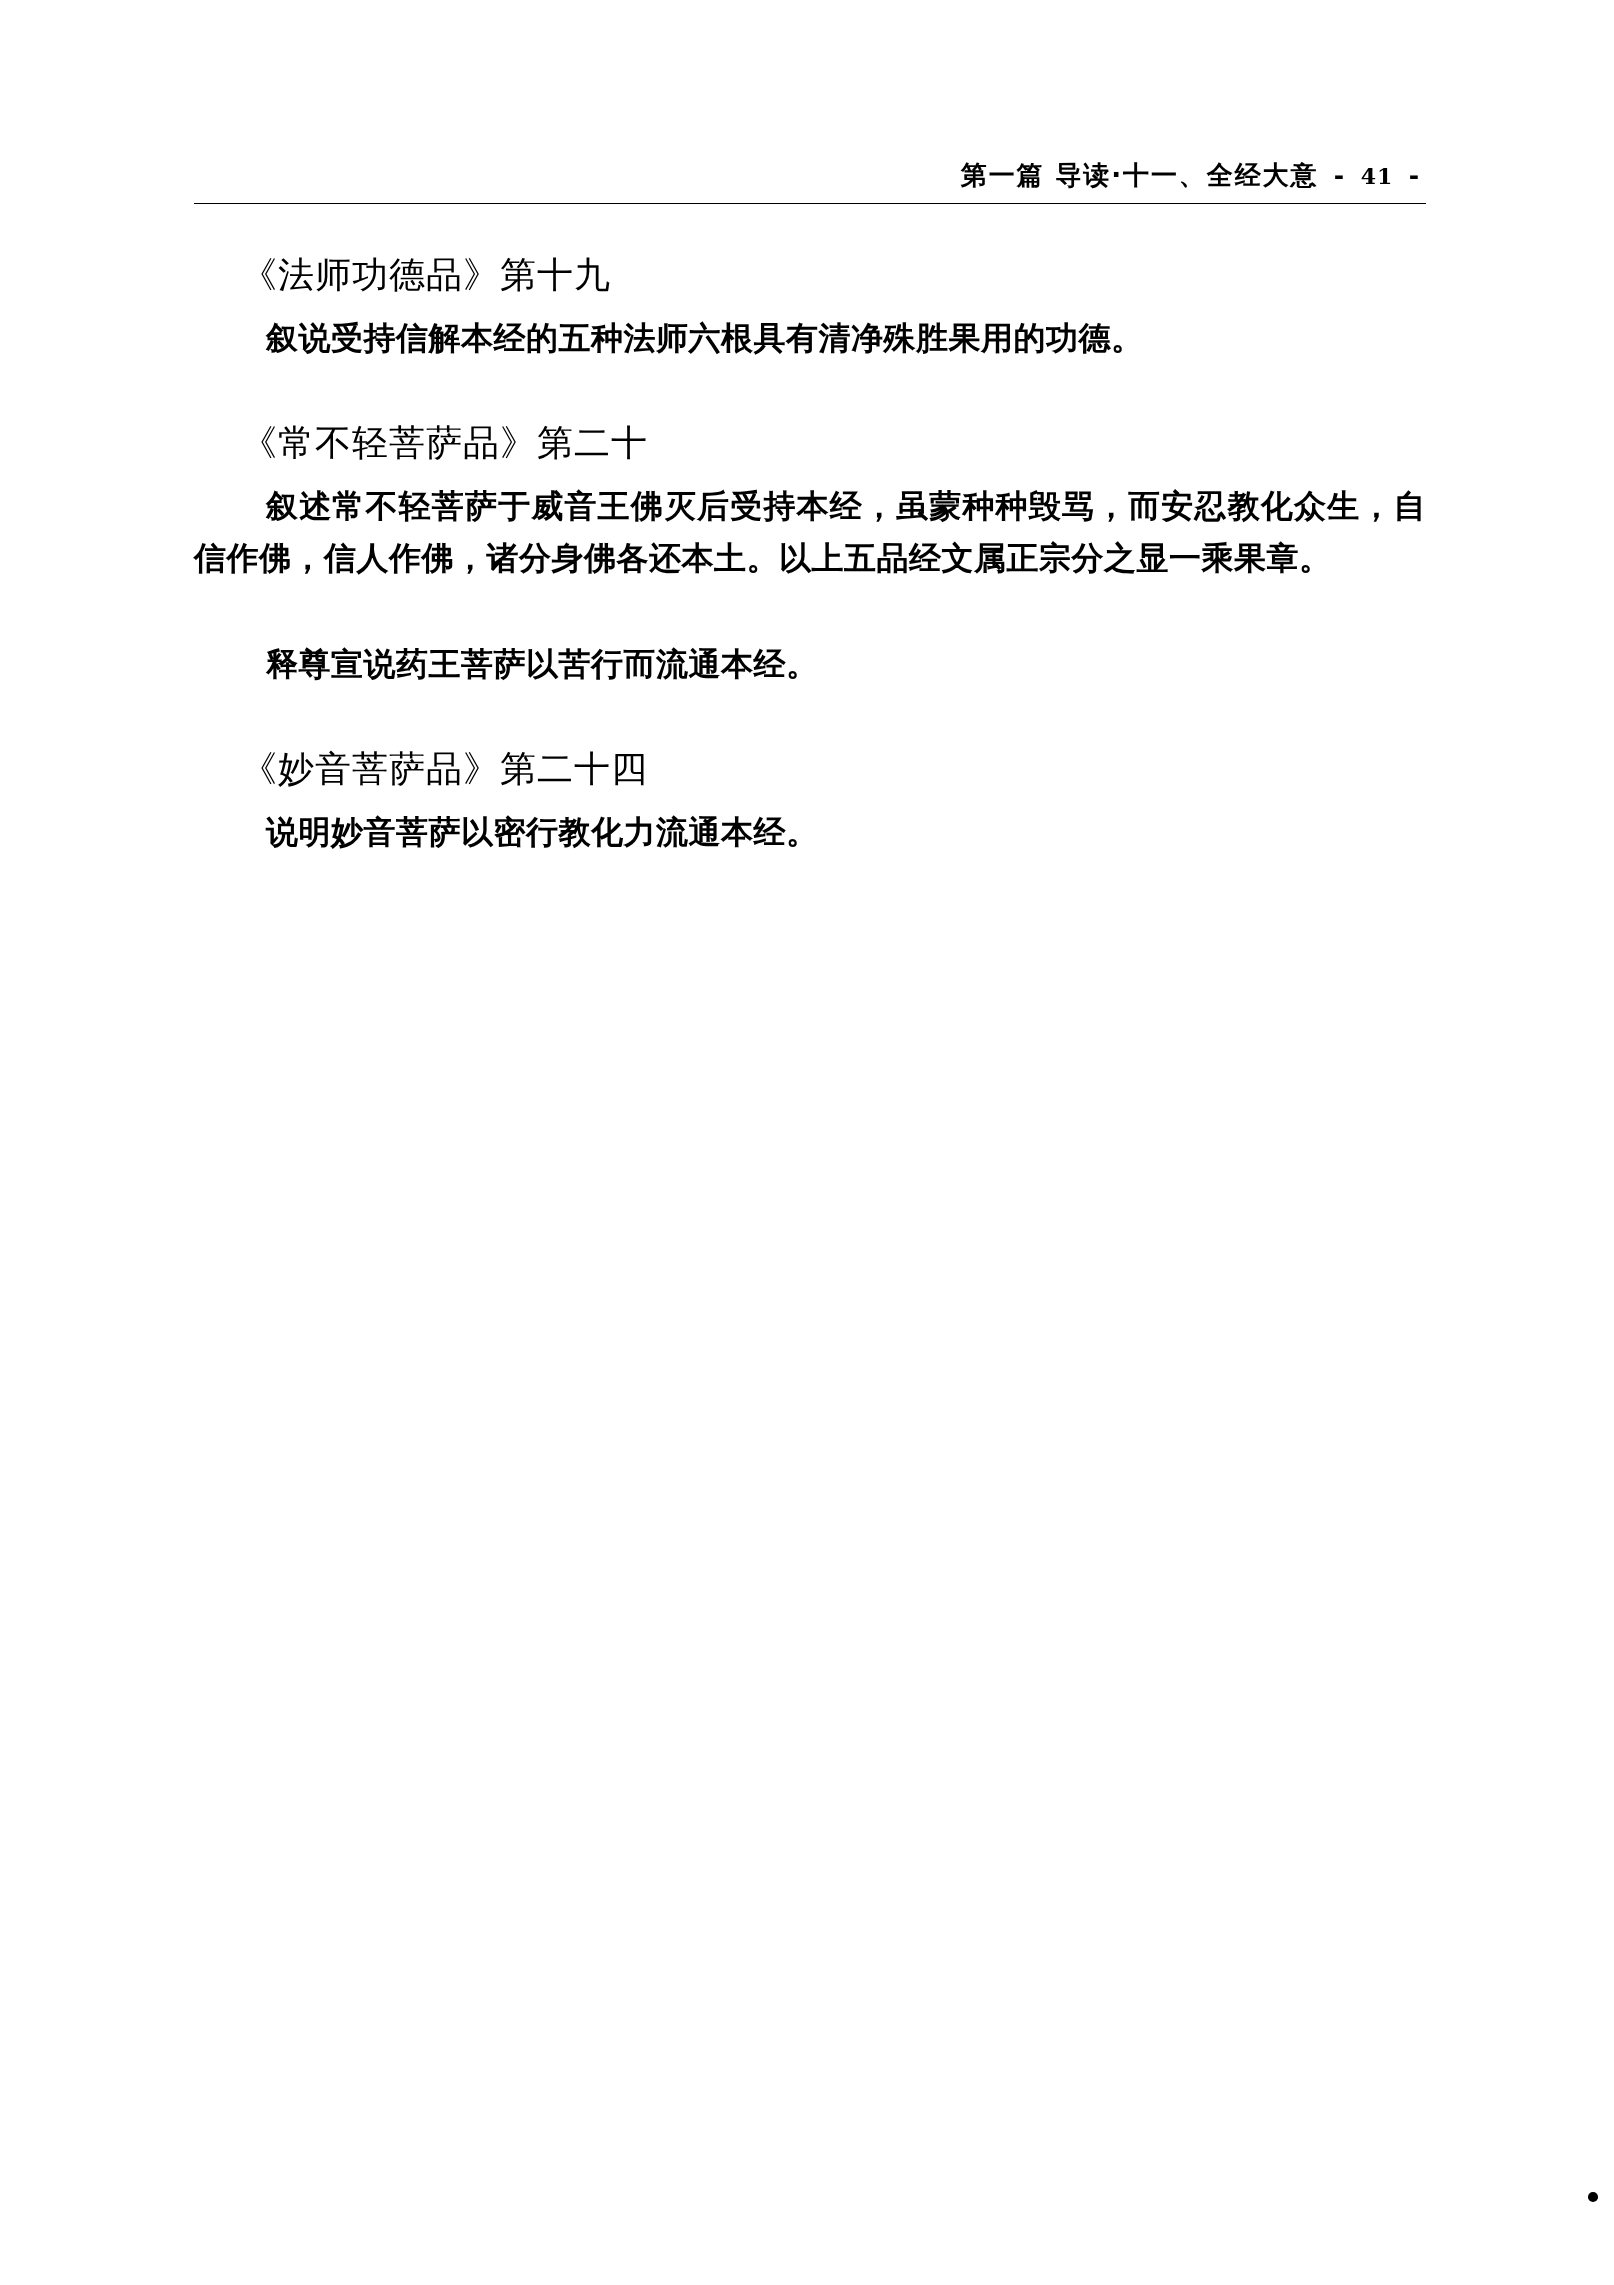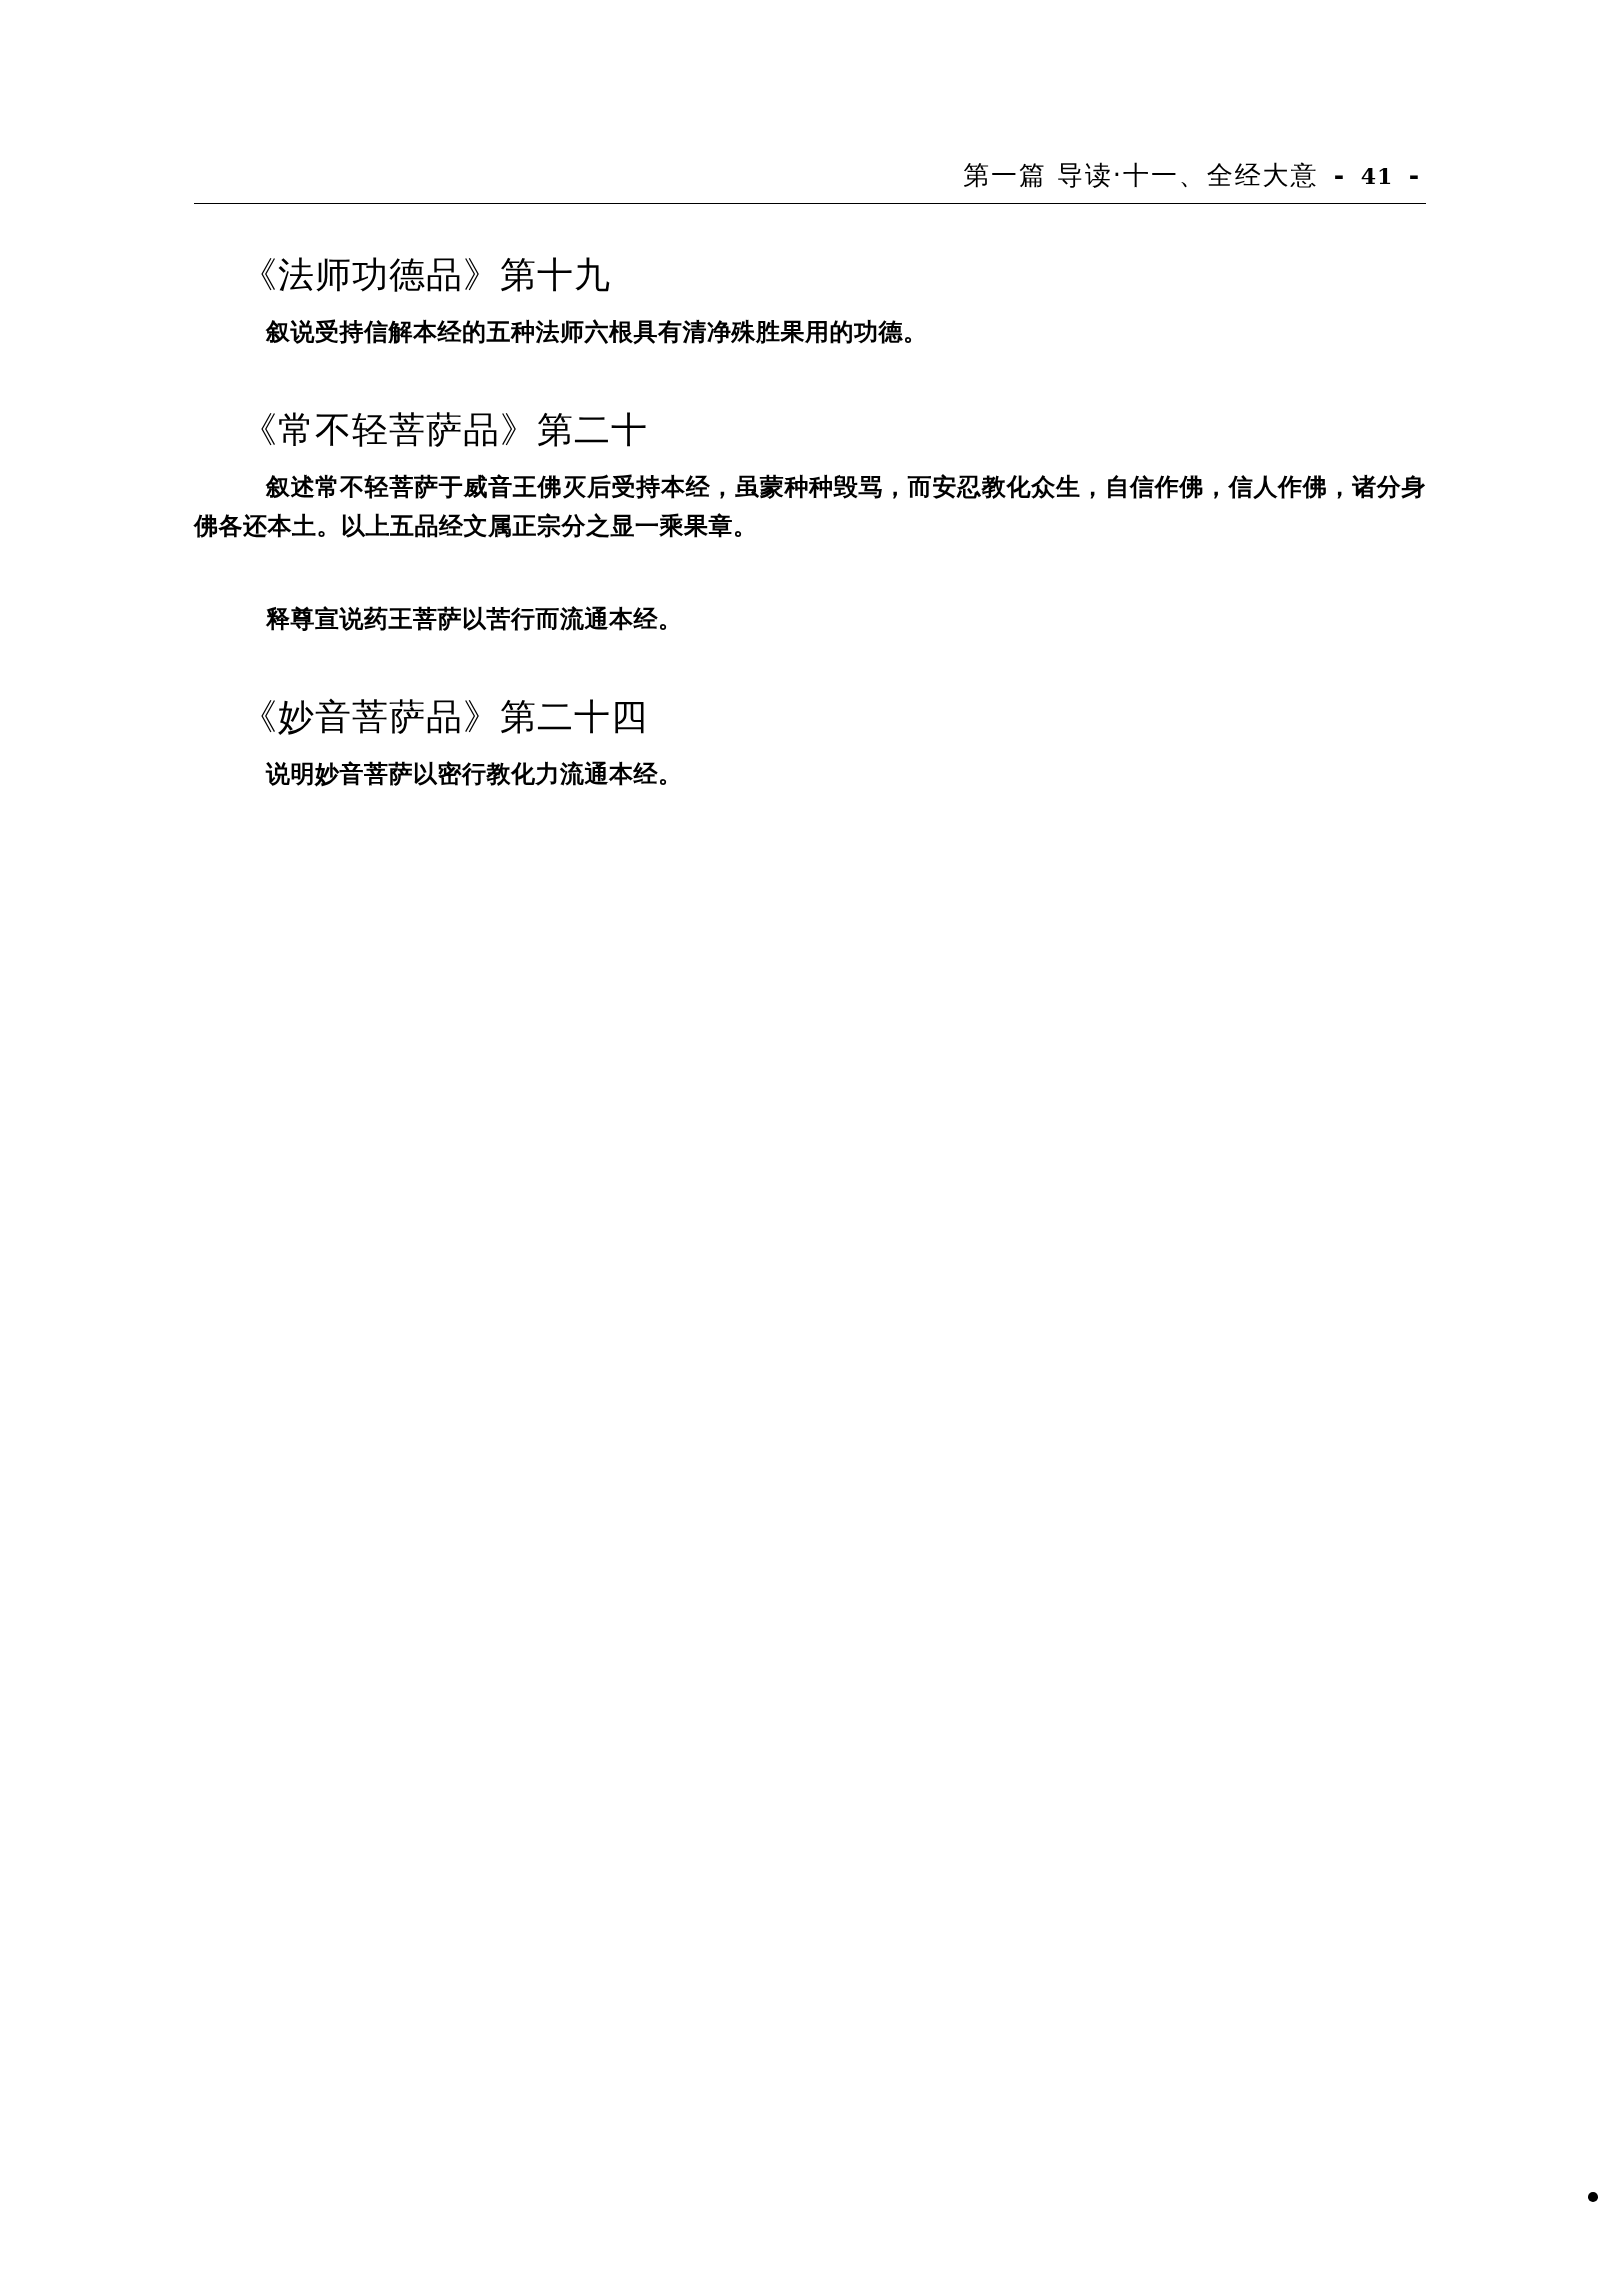--- a/index.html
+++ b/index.html
@@ -39,21 +39,21 @@
     display: flex;
     align-items: baseline;
     gap: 9.7px;
     font-size: 26px;
     font-weight: bold;
     letter-spacing: 1px;
     white-space: nowrap;
   }
   .header-title {
     font-size: 26px;
-    font-weight: normal;
+    font-weight: bold;
     letter-spacing: 1.9px;
   }
   .header-dash {
     font-size: 25px;
     font-weight: bold;
     padding: 0 5.8px;
   }
   .header-pageno {
     font-size: 22px;
     font-weight: bold;
@@ -73,21 +73,21 @@
   .sec-heading {
     font-size: 36px;
     font-weight: normal;
     line-height: 1.35;
     letter-spacing: 1px;
     text-indent: 47px;
     margin-bottom: 13.6px;
     font-family: "DejaVu Sans", "Liberation Sans", sans-serif;
   }
   .sec-body {
-    font-size: 24px;
+    font-size: 32px;
     line-height: 1.62;
     letter-spacing: 0.5px;
     text-indent: 72px;
     text-align: justify;
     font-family: "DejaVu Serif", "Liberation Serif", serif;
     font-weight: 600;
   }
 
   .footer-mark {
     position: absolute;

